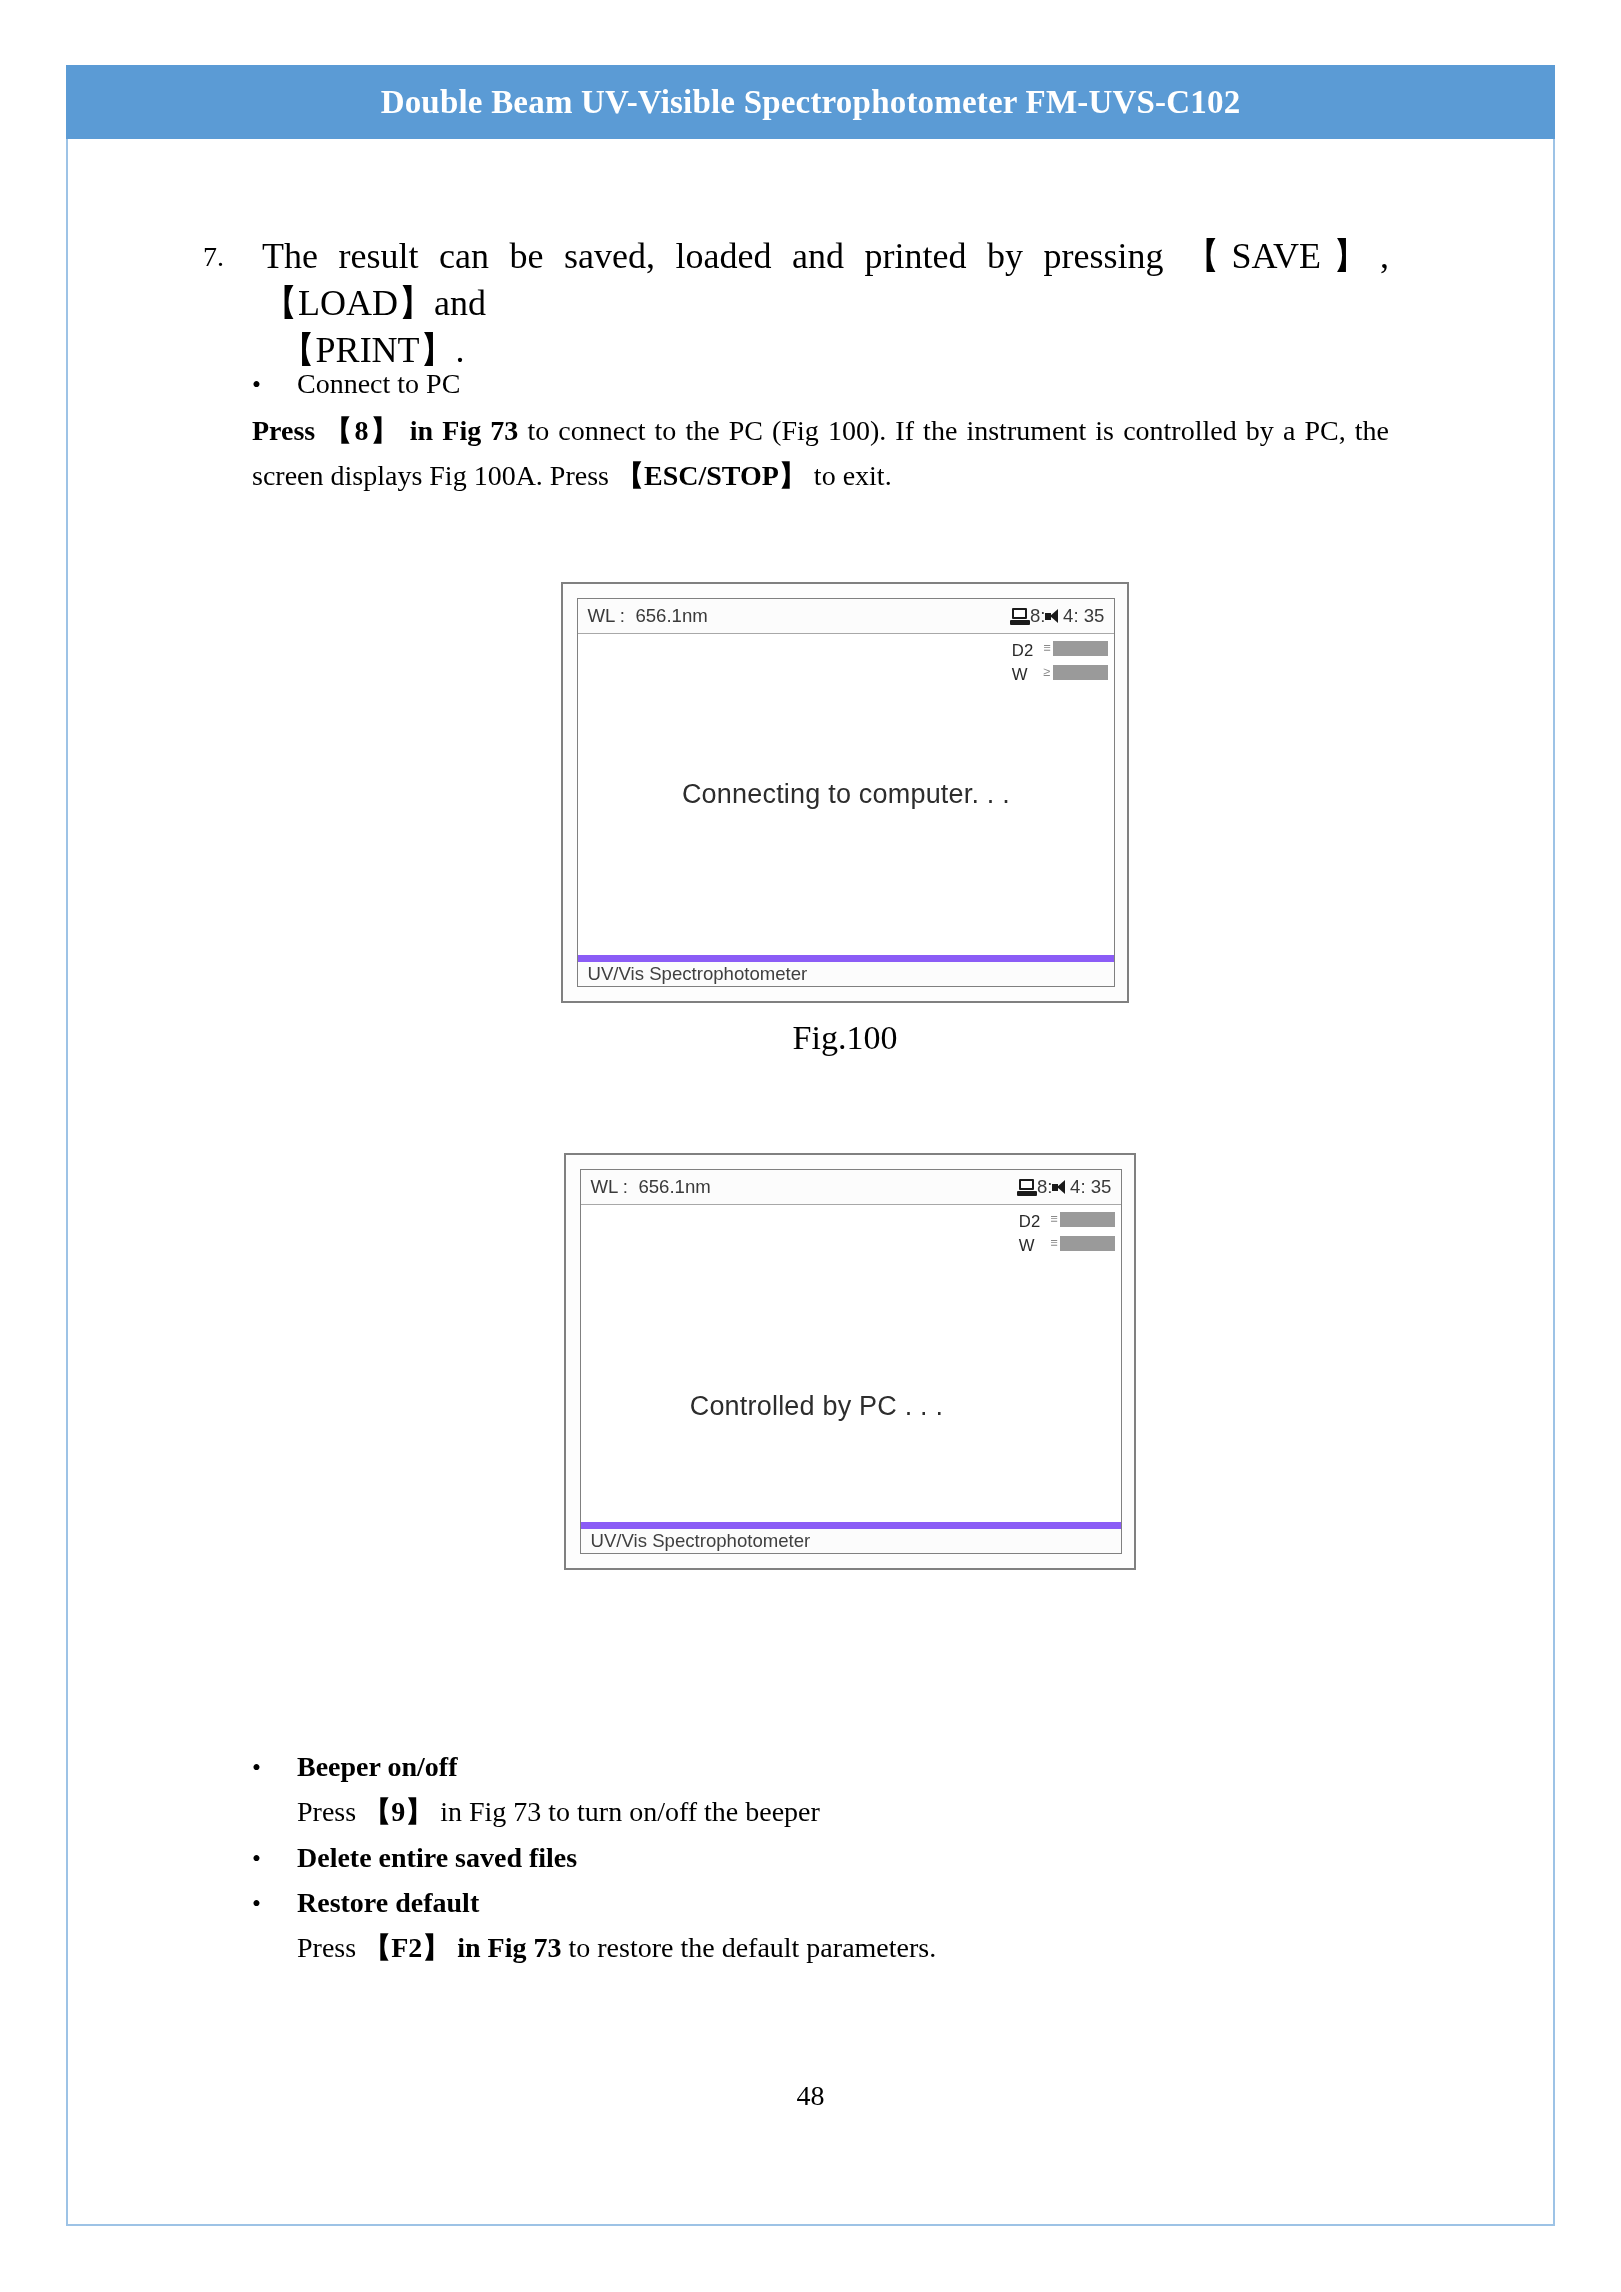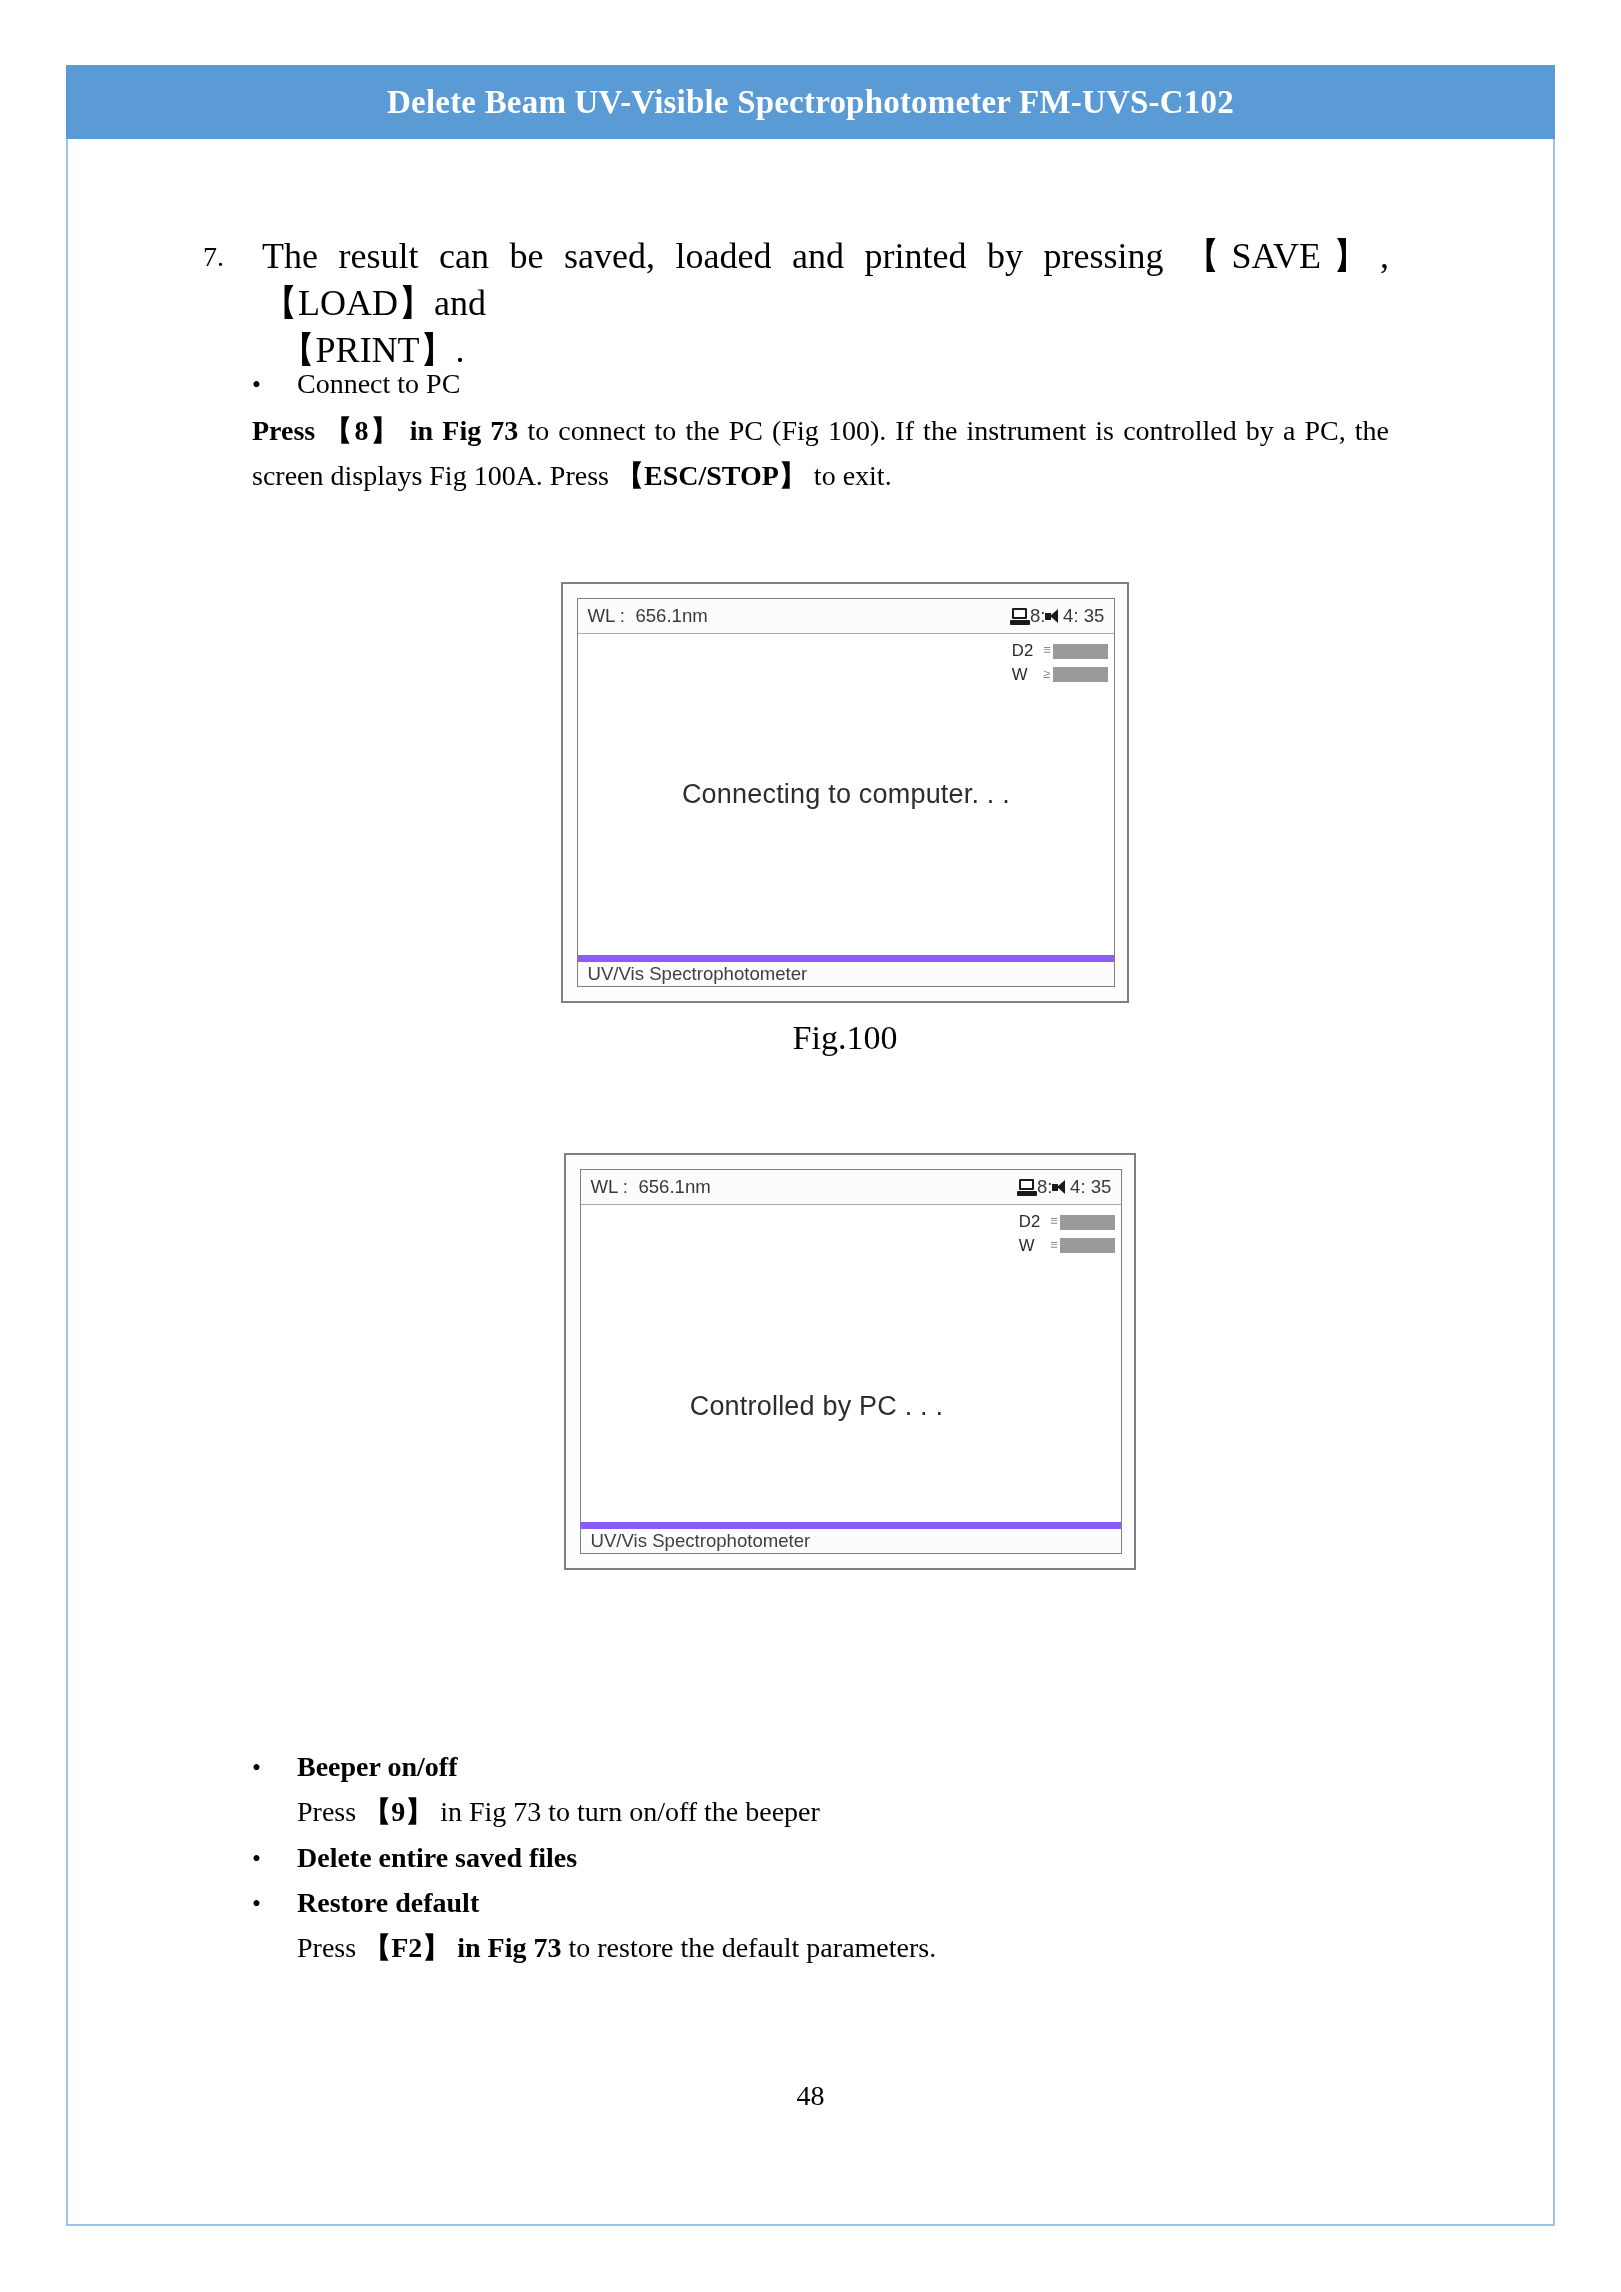--- a/index.html
+++ b/index.html
@@ -210,21 +210,20 @@
   .lamp-panel {
     position: absolute;
     right: 5.9px;
     top: 7.8px;
     font-family: "Liberation Sans", sans-serif;
     font-size: 16.7px;
     color: #2a2a2a;
   }
   .lamp-row {
     display: flex;
-    align-items: center;
     height: 19.6px;
     margin-bottom: 3.9px;
   }
   .lamp-label {
     width: 29px;
     text-align: left;
     font-size: 16.7px;
     letter-spacing: 0.3px;
   }
   .lamp-glyph {
@@ -305,21 +304,21 @@
     font-size: 28px;
     font-family: "Liberation Serif", serif;
   }
 </style>
 </head>
 <body>
 
 <div class="page-frame"></div>
 
 <div class="header-band">
-  <div class="header-title">Delete Beam UV-Visible Spectrophotometer FM-UVS-C102</div>
+  <div class="header-title">Double Beam UV-Visible Spectrophotometer FM-UVS-C102</div>
 </div>
 
 <div class="content">
 
   <div class="numbered-item">
     <div class="num">7.</div>
     <div class="body">
       <span>The result can be saved, loaded and printed by pressing 【SAVE】, 【LOAD】and</span>
       <span class="l2">【PRINT】.</span>
     </div>

